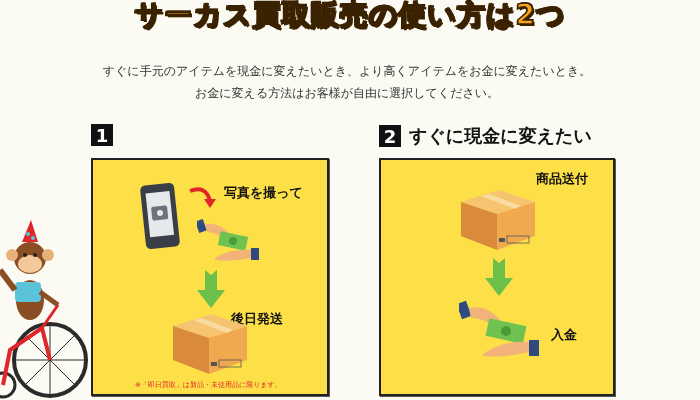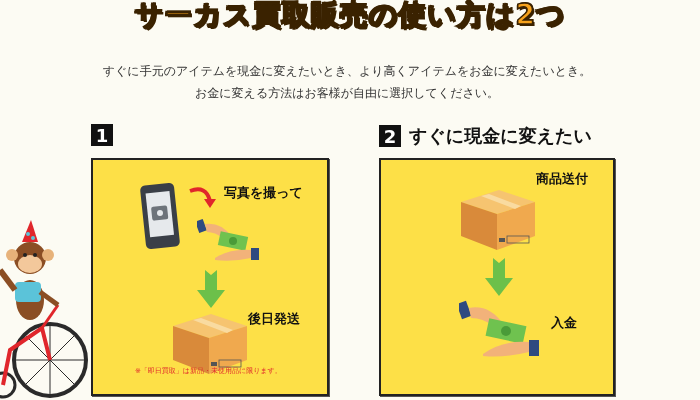--- a/index.html
+++ b/index.html
@@ -32,21 +32,21 @@
   .box {
     position:absolute; top:158px; height:234px; background:#fde047;
     border:2px solid #222; box-shadow:1px 1px 0 #555;
   }
   .box1 { left:91px; width:234px; }
   .box2 { left:379px; width:232px; }
   .label {
     position:absolute; font-size:13px; font-weight:bold; color:#111; line-height:18px;
   }
   .note {
-    position:absolute; font-size:7px; color:#e0262b; left:42px; top:206px; white-space:nowrap;
+    position:absolute; font-size:7px; color:#e0262b; left:42px; top:220px; white-space:nowrap;
   }
   .ic { position:absolute; }
   .mascot { position:absolute; left:0; top:210px; }
 </style>
 </head>
 <body>
 
 <div class="title">サーカス買取販売の使い方は2つ</div>
 <div class="intro l1">すぐに手元のアイテムを現金に変えたいとき、より高くアイテムをお金に変えたいとき。</div>
 <div class="intro l2">お金に変える方法はお客様が自由に選択してください。</div>
@@ -100,21 +100,21 @@
     <rect x="0" y="2" width="8" height="12" fill="#2e4a80" transform="rotate(-20 4 8)"></rect>
     <path d="M8 6 Q24 4 34 18 L26 20 Q18 14 10 14Z" fill="#f2b27a"></path>
     <rect x="22" y="16" width="28" height="14" fill="#6fc24f" transform="rotate(12 36 23)"></rect>
     <circle cx="36" cy="23" r="4" fill="#4a9b38"></circle>
     <path d="M18 40 Q34 30 54 32 L54 40 Q36 44 18 42Z" fill="#f2b27a"></path>
     <rect x="54" y="30" width="8" height="12" fill="#2e4a80"></rect>
   </svg>
   <svg class="ic" style="left:104px;top:110px;" width="28" height="40" viewBox="0 0 28 40">
     <polygon points="8,0 14,5 20,0 20,20 28,20 14,38 0,20 8,20" fill="#6cc04a"></polygon>
   </svg>
-  <div class="label" style="left:155px;top:150px;text-align:center;">後日発送</div>
+  <div class="label" style="left:138px;top:150px;text-align:center;">後日発送</div>
   <svg class="ic" style="left:78px;top:152px;" width="78" height="64" viewBox="0 0 78 64">
     <polygon points="2,14 40,2 76,14 38,26" fill="#f6c470"></polygon>
     <polygon points="2,14 38,26 38,62 2,48" fill="#d98a3a"></polygon>
     <polygon points="38,26 76,14 76,48 38,62" fill="#f0a94e"></polygon>
     <polygon points="22,8 30,6 62,18 56,21" fill="#f9dba0"></polygon>
     <rect x="48" y="48" width="22" height="7" fill="none" stroke="#555" stroke-width="0.8"></rect>
     <rect x="40" y="50" width="6" height="4" fill="#555"></rect>
   </svg>
   <div class="note">※「即日買取」は新品・未使用品に限ります。</div>
 </div>
@@ -129,21 +129,21 @@
     <polygon points="2,14 40,2 76,14 38,26" fill="#f6c470"></polygon>
     <polygon points="2,14 38,26 38,62 2,48" fill="#d98a3a"></polygon>
     <polygon points="38,26 76,14 76,48 38,62" fill="#f0a94e"></polygon>
     <polygon points="22,8 30,6 62,18 56,21" fill="#f9dba0"></polygon>
     <rect x="48" y="48" width="22" height="7" fill="none" stroke="#555" stroke-width="0.8"></rect>
     <rect x="40" y="50" width="6" height="4" fill="#555"></rect>
   </svg>
   <svg class="ic" style="left:104px;top:98px;" width="28" height="40" viewBox="0 0 28 40">
     <polygon points="8,0 14,5 20,0 20,20 28,20 14,38 0,20 8,20" fill="#6cc04a"></polygon>
   </svg>
-  <div class="label" style="left:170px;top:154px;">入金</div>
+  <div class="label" style="left:170px;top:166px;">入金</div>
   <svg class="ic" style="left:78px;top:140px;" width="90" height="64" viewBox="0 0 90 64">
     <rect x="0" y="2" width="10" height="16" fill="#2e4a80" transform="rotate(-20 5 10)"></rect>
     <path d="M10 8 Q30 4 44 24 L34 26 Q24 18 12 18Z" fill="#f2b27a"></path>
     <rect x="28" y="22" width="38" height="18" fill="#6fc24f" transform="rotate(12 47 31)"></rect>
     <circle cx="47" cy="31" r="5" fill="#4a9b38"></circle>
     <path d="M24 54 Q44 40 70 42 L70 52 Q46 58 24 56Z" fill="#f2b27a"></path>
     <rect x="70" y="40" width="10" height="16" fill="#2e4a80"></rect>
   </svg>
 </div>
 

